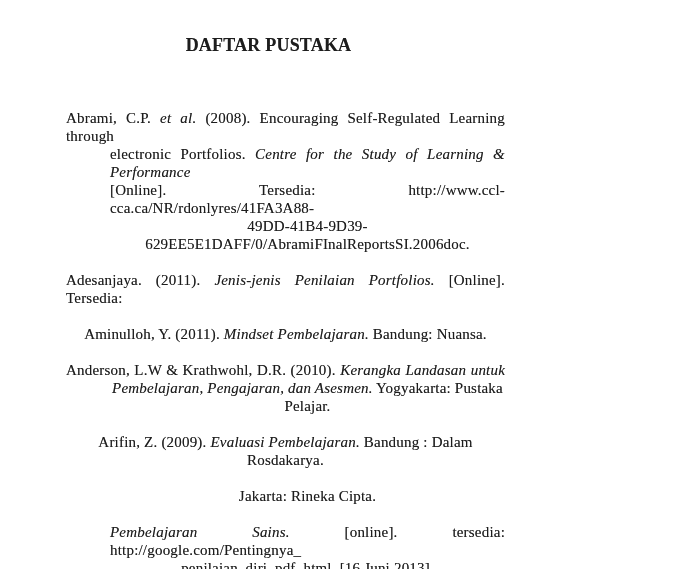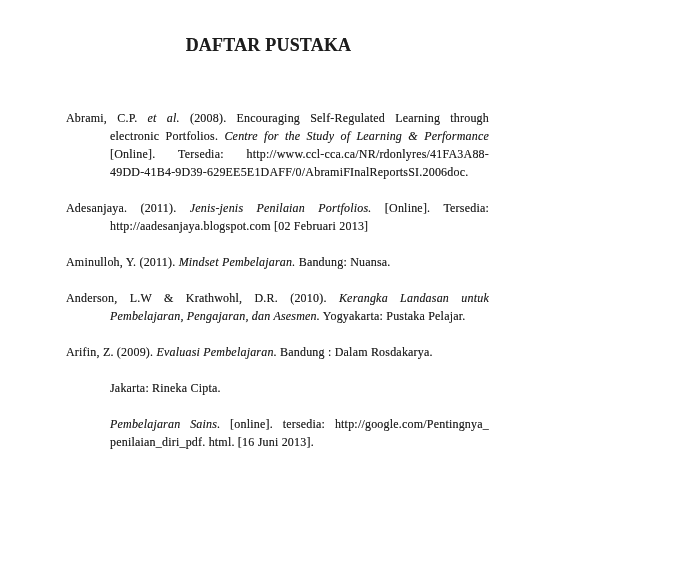--- a/index.html
+++ b/index.html
@@ -24,28 +24,28 @@
     font-size: 18px;
     line-height: 18px;
     font-weight: bold;
     letter-spacing: 0.2px;
     text-align: center;
     position: relative;
     left: -17px;
     white-space: nowrap;
   }
   .ref {
-    font-size: 12px;
+    font-size: 15px;
     line-height: 18px;
     letter-spacing: 0.2px;
-    margin: 0 16px 18px 0;
+    margin: 0 0 18px 0;
   }
   .ref:last-child { margin-bottom: 0; }
   .line {
-    text-align: left;
+    text-align: center;
     overflow-wrap: break-word;
   }
   .line.indent { margin-left: 44px; }
   .line.justify {
     text-align: justify;
     text-align-last: justify;
   }
   .line i { font-style: italic; }
 </style>
 </head>
@@ -55,21 +55,20 @@
   <h1 class="title">DAFTAR PUSTAKA</h1>
   <section>
       <div class="ref">
         <div class="line justify"><span>Abrami, C.P. </span><i>et al.</i><span> (2008). Encouraging Self-Regulated Learning through</span></div>
         <div class="line indent justify"><span>electronic Portfolios. </span><i>Centre for the Study of Learning &amp; Performance</i></div>
         <div class="line indent justify"><span>[Online]. Tersedia: http://www.ccl-cca.ca/NR/rdonlyres/41FA3A88-</span></div>
         <div class="line indent"><span>49DD-41B4-9D39-629EE5E1DAFF/0/AbramiFInalReportsSI.2006doc.</span></div>
       </div>
       <div class="ref">
         <div class="line justify"><span>Adesanjaya. (2011). </span><i>Jenis-jenis Penilaian Portfolios.</i><span> [Online]. Tersedia:</span></div>
-        <div class="line indent"><span>http://aadesanjaya.blogspot.com [02 Februari 2013]</span></div>
       </div>
       <div class="ref">
         <div class="line"><span>Aminulloh, Y. (2011). </span><i>Mindset Pembelajaran.</i><span> Bandung: Nuansa.</span></div>
       </div>
       <div class="ref">
         <div class="line justify"><span>Anderson, L.W &amp; Krathwohl, D.R. (2010). </span><i>Kerangka Landasan untuk</i></div>
         <div class="line indent"><i>Pembelajaran, Pengajaran, dan Asesmen.</i><span> Yogyakarta: Pustaka Pelajar.</span></div>
       </div>
       <div class="ref">
         <div class="line"><span>Arifin, Z. (2009). </span><i>Evaluasi Pembelajaran.</i><span> Bandung : Dalam Rosdakarya.</span></div>

